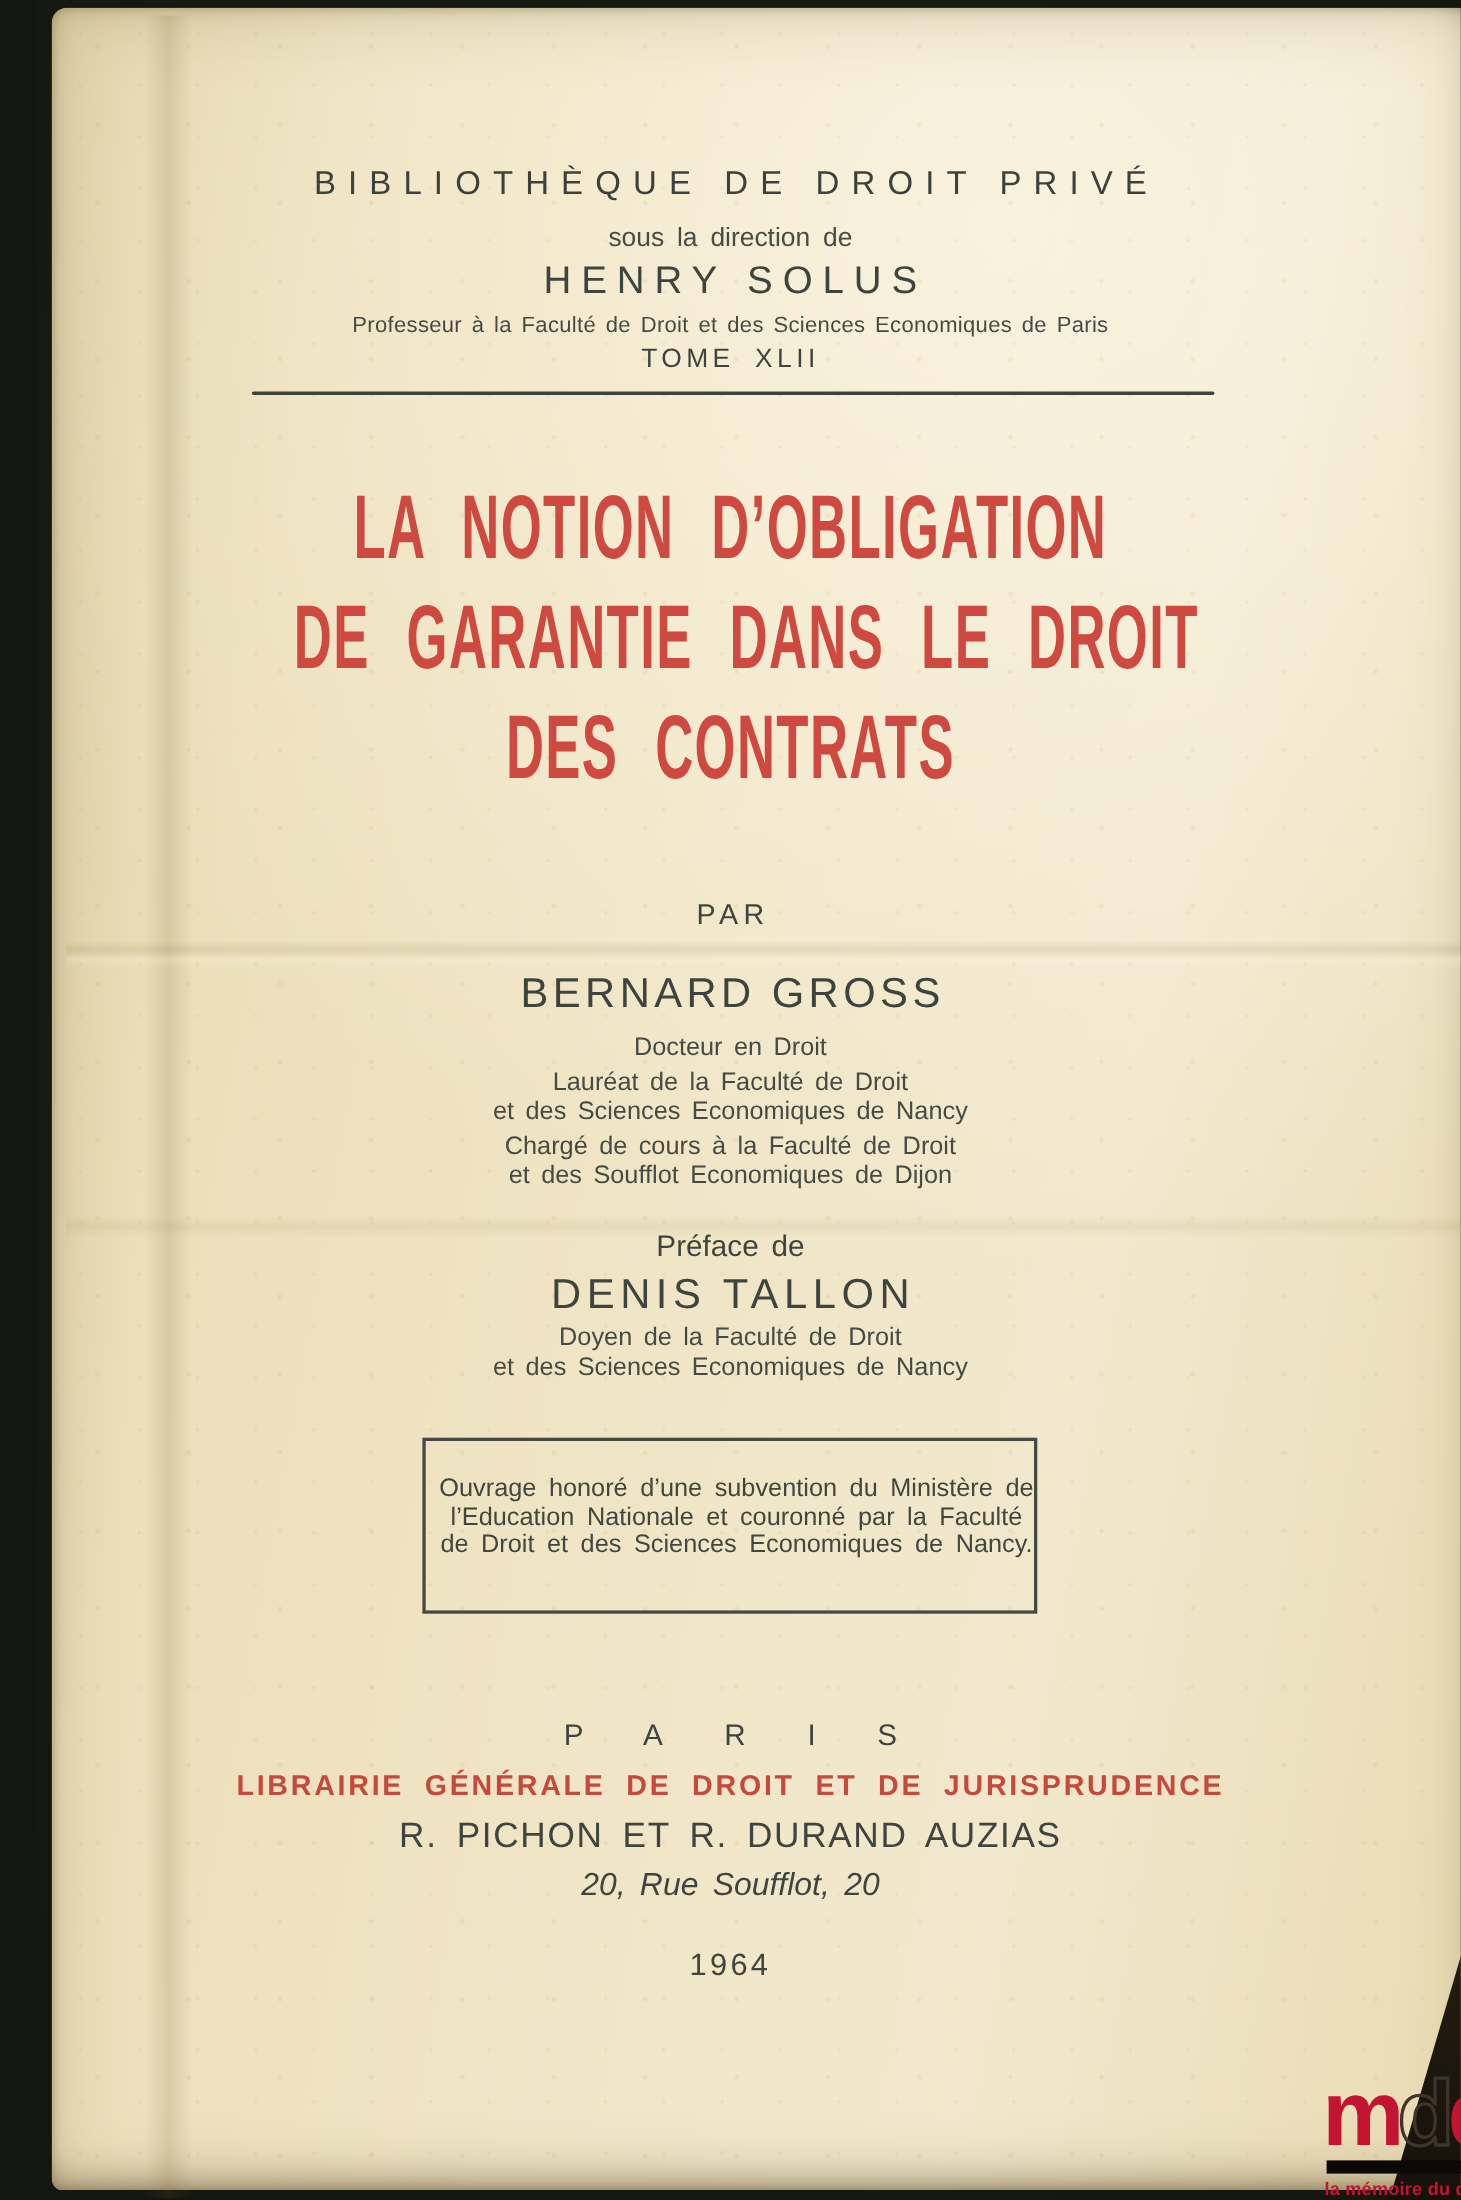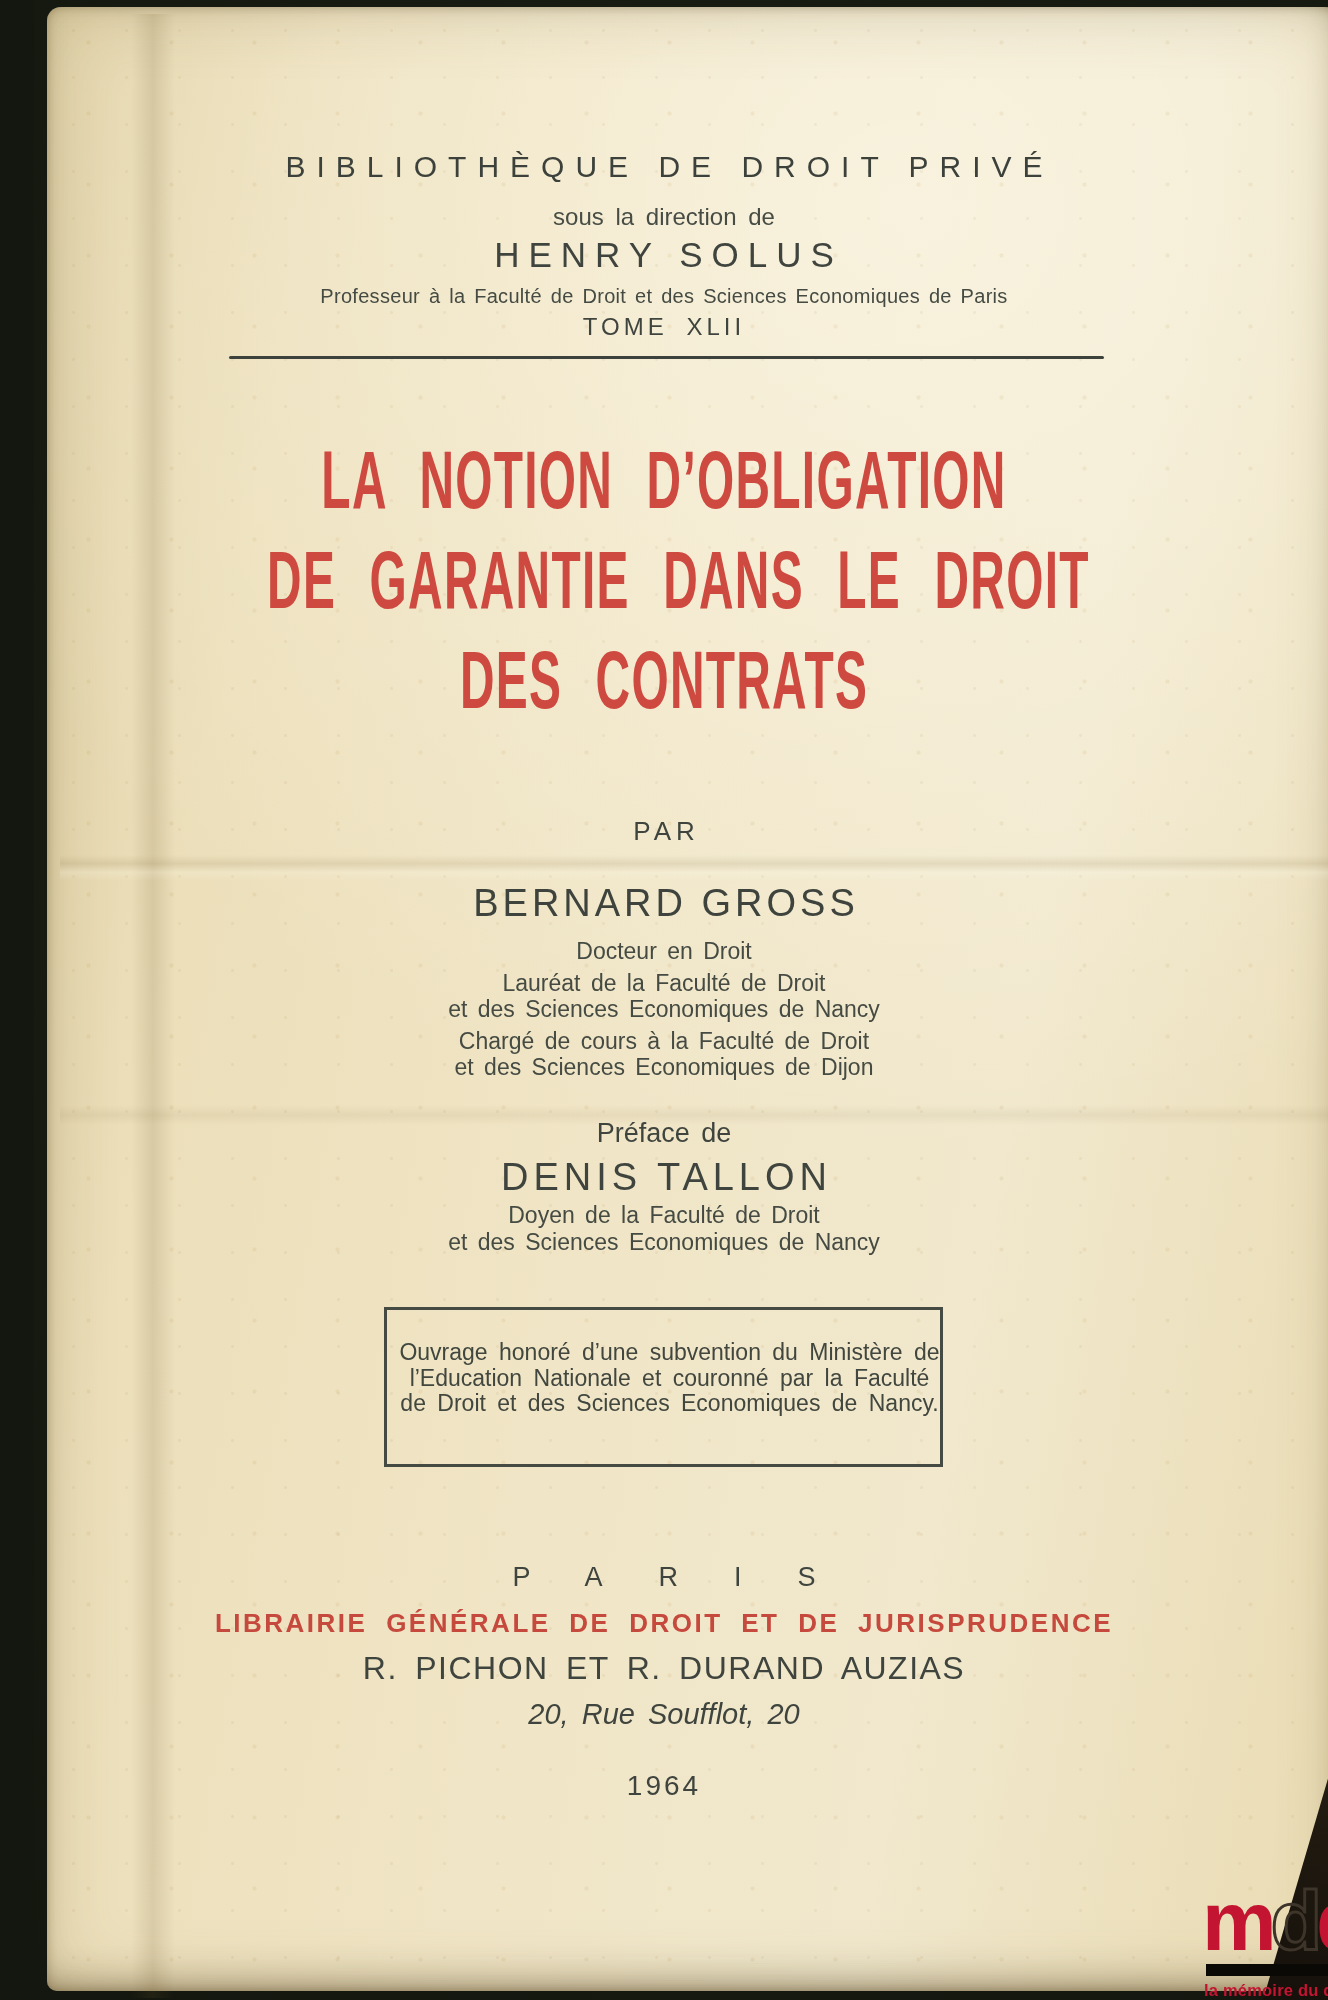--- a/index.html
+++ b/index.html
@@ -102,21 +102,21 @@
   <div class="c-line title-line t3">DES CONTRATS</div>
 
   <div class="c-line par">PAR</div>
   <div class="c-line author">BERNARD GROSS</div>
 
   <div class="c-line credblock">
     <div>Docteur en Droit</div>
     <div class="gap">Lauréat de la Faculté de Droit</div>
     <div>et des Sciences Economiques de Nancy</div>
     <div class="gap">Chargé de cours à la Faculté de Droit</div>
-    <div>et des Sciences Economiques de Dijon</div>
+    <div>et des Soufflot Economiques de Dijon</div>
   </div>
 
   <div class="c-line prefauthor">DENIS TALLON</div>
   <div class="c-line preflabel">Préface de</div>
   <div class="c-line prefcred">
     <div>Doyen de la Faculté de Droit</div>
     <div>et des Sciences Economiques de Nancy</div>
   </div>
 
   <div class="award-box">

